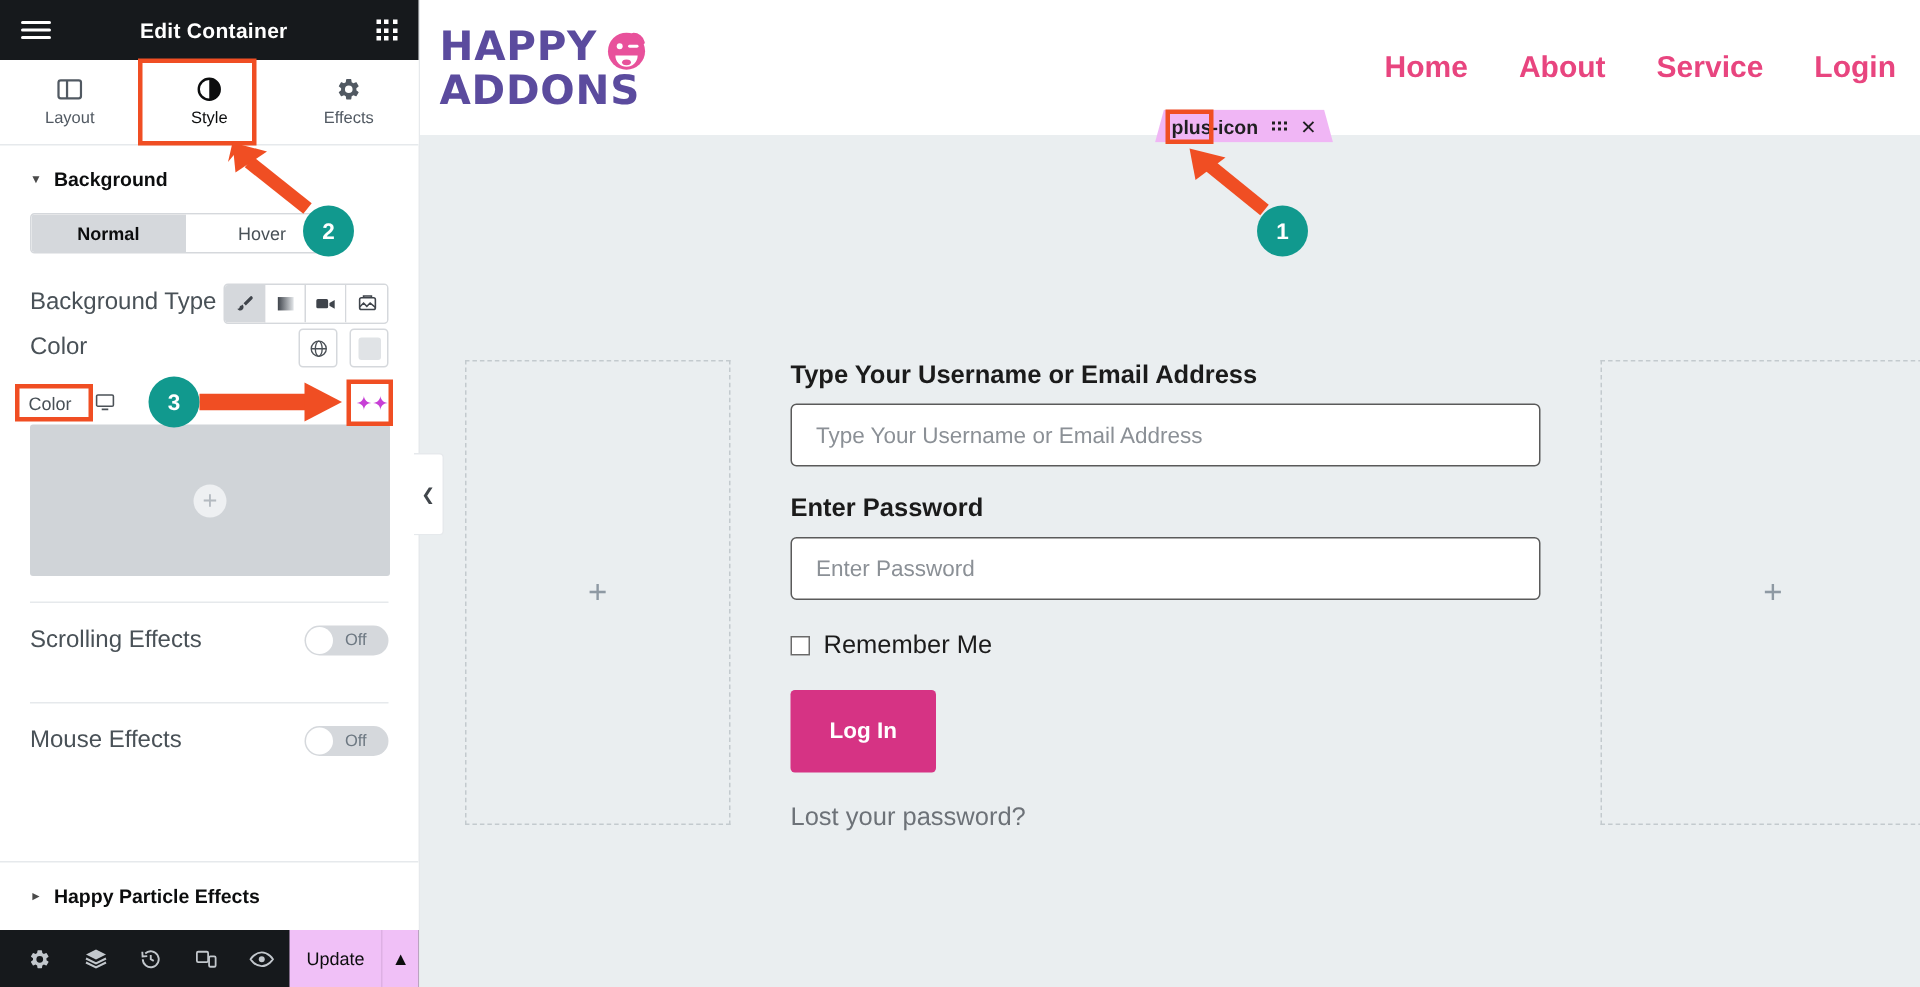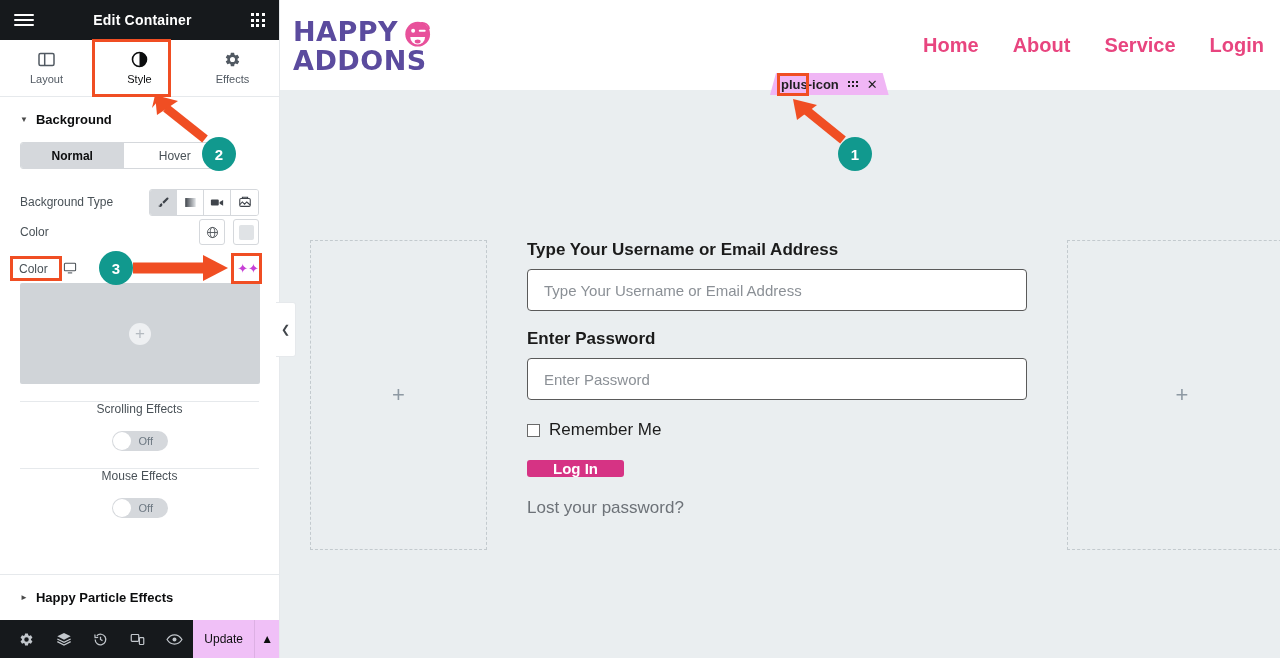--- a/index.html
+++ b/index.html
@@ -48,21 +48,21 @@
     display: flex; width: 207px; height: 27px; border: 1px solid #d5d8dc;
     border-radius: 3px; overflow: hidden; margin-bottom: 18px;
   }
   .seg div {
     flex: 1; display: flex; align-items: center; justify-content: center;
     font-size: 12px; color: #495157; cursor: pointer; background: #fff;
   }
   .seg div.on { background: #d5d8dc; font-weight: bold; color: #0c0d0e; }
 
   .row { display: flex; align-items: center; justify-content: space-between; height: 30px; }
-  .row-label { font-size: 12px; color: #495157; }
+  .row-label { font-size: 16px; color: #495157; }
   .bt-group { display: flex; border: 1px solid #d5d8dc; border-radius: 3px; overflow: hidden; }
   .bt-group > div {
     width: 27px; height: 25px; display: flex; align-items: center; justify-content: center;
     cursor: pointer; background: #fff; border-right: 1px solid #d5d8dc;
   }
   .bt-group > div:last-child { border-right: 0; }
   .bt-group > div.on { background: #d5d8dc; }
 
   .ctl-right { display: flex; align-items: center; gap: 8px; }
   .globe-btn {
@@ -81,21 +81,21 @@
   .img-drop {
     width: 240px; height: 101px; background: #d0d4d8; border-radius: 2px;
     display: flex; align-items: center; justify-content: center; cursor: pointer; margin-top: 2px;
   }
   .plus-circle {
     width: 22px; height: 22px; border-radius: 50%; background: #eef0f2;
     display: flex; align-items: center; justify-content: center;
     color: #b4bac0; font-size: 17px; line-height: 1;
   }
   .divline { height: 1px; background: #e6e9ec; margin: 17px 0 0; }
-  .eff-row { display: flex; align-items: center; justify-content: space-between; height: 49px; flex-direction: column; }
+  .eff-row { display: flex; align-items: center; justify-content: space-between; height: 49px; }
   .toggle {
     width: 56px; height: 20px; background: #d5d8dc; border-radius: 10px;
     display: flex; align-items: center; cursor: pointer; position: relative;
   }
   .toggle .knob { width: 18px; height: 18px; border-radius: 50%; background: #fff; margin-left: 1px; }
   .toggle .ttxt { font-size: 11px; color: #6d7882; margin-left: 8px; }
 
   #panel-scroll { flex: 1; overflow: hidden; position: relative; }
   .hpe {
     position: absolute; left: 0; bottom: 0; width: 280px;
@@ -162,21 +162,21 @@
     width: 500px; height: 42px; border: 1px solid #5a5a5a; border-radius: 4px;
     background: #fff; font-size: 15px; color: #8b9096; padding: 0 16px;
     font-family: "Liberation Sans", sans-serif; margin-bottom: 18px;
   }
   .f-input::placeholder { color: #8b9096; }
   .rm-row { display: flex; align-items: center; gap: 9px; margin: 2px 0 20px; }
   .rm-box { width: 13px; height: 13px; border: 1px solid #6a6a6a; background: #fff; cursor: pointer; }
   .rm-txt { font-size: 17px; color: #1b1b1b; }
   #login-btn {
     background: #d63384; color: #fff; border: 0; border-radius: 3px;
-    padding: 0 26px; font-size: 15px; font-weight: bold; cursor: pointer;
+    padding: 19px 26px; font-size: 15px; font-weight: bold; cursor: pointer;
     font-family: "Liberation Sans", sans-serif;
   }
   #lost-link { display: block; margin-top: 20px; font-size: 17px; color: #6d7278; cursor: pointer; }
 
   #collapse-tab {
     position: absolute; left: 276px; top: 302px; width: 20px; height: 55px;
     background: #fff; border: 1px solid #e6e9ec; border-left: 0;
     border-radius: 0 3px 3px 0; display: flex; align-items: center; justify-content: center;
     font-size: 11px; color: #41464b; cursor: pointer; z-index: 7;
   }

